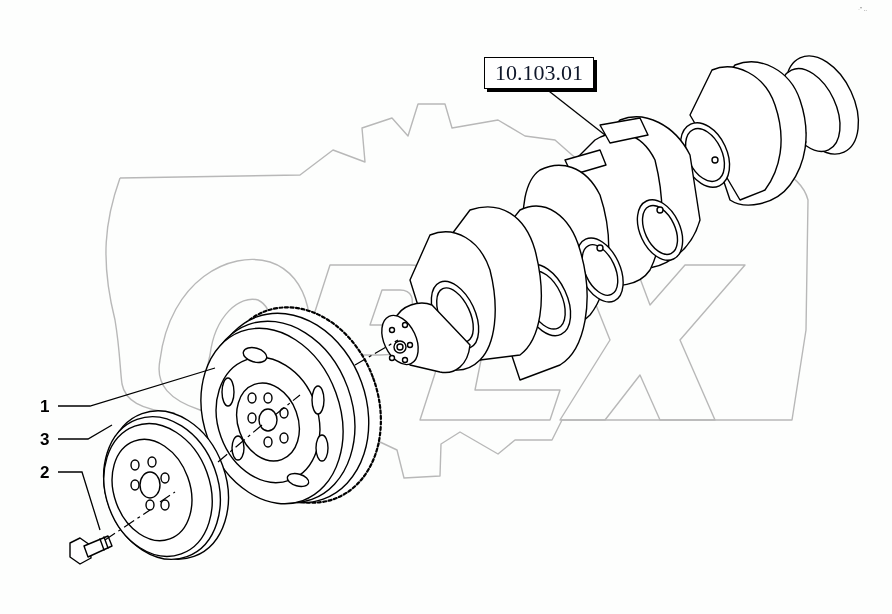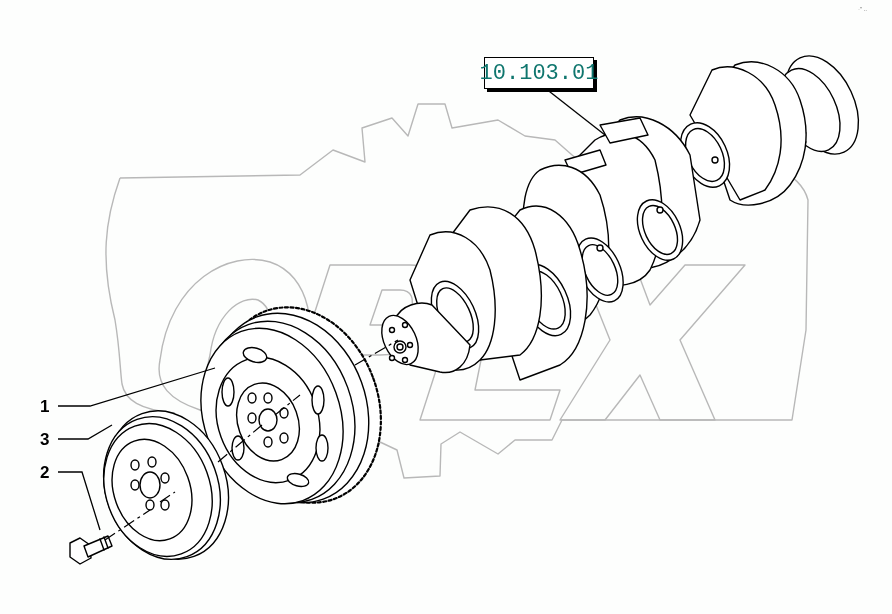--- a/index.html
+++ b/index.html
@@ -1,20 +1,20 @@
 <!DOCTYPE html>
 <html><head>
   <meta charset="utf-8">
   <style>
     html, body { margin: 0; padding: 0; background: #fdfefd; }
     body { width: 892px; height: 614px; overflow: hidden; position: relative; font-family: "Liberation Sans", sans-serif; }
     .canvas { position: absolute; left: 0; top: 0; width: 892px; height: 614px; }
     svg { position: absolute; left: 0; top: 0; }
     .callout { position: absolute; font-family: "Liberation Sans", sans-serif; font-weight: bold; font-size: 17px; color: #000; line-height: 1; }
-    .refbox { position: absolute; left: 484px; top: 57px; width: 110px; height: 32px; border: 1.5px solid #000; background: #fff; box-sizing: border-box; display: flex; align-items: center; justify-content: center; font-family: Liberation Mono, monospace; font-size: 22px; color: #0f766e; }
+    .refbox { position: absolute; left: 484px; top: 57px; width: 110px; height: 32px; border: 1.5px solid #000; background: #fff; box-sizing: border-box; display: flex; align-items: center; justify-content: center; font-family: Liberation Serif, serif; font-size: 22px; color: #0f172a; }
     .refbox-shadow { position: absolute; left: 487px; top: 60px; width: 110px; height: 32px; background: #000; }
     .corner-mark { position: absolute; left: 858px; top: 5px; font-size: 6px; color: #777; font-family: "Liberation Sans", sans-serif; }
   </style>
 </head>
 <body>
 
 <div class="canvas">
 
   <svg width="892" height="614" viewBox="0 0 892 614">
     <g fill="none" stroke="#b8b8b8" stroke-width="1.4" stroke-linejoin="round">

